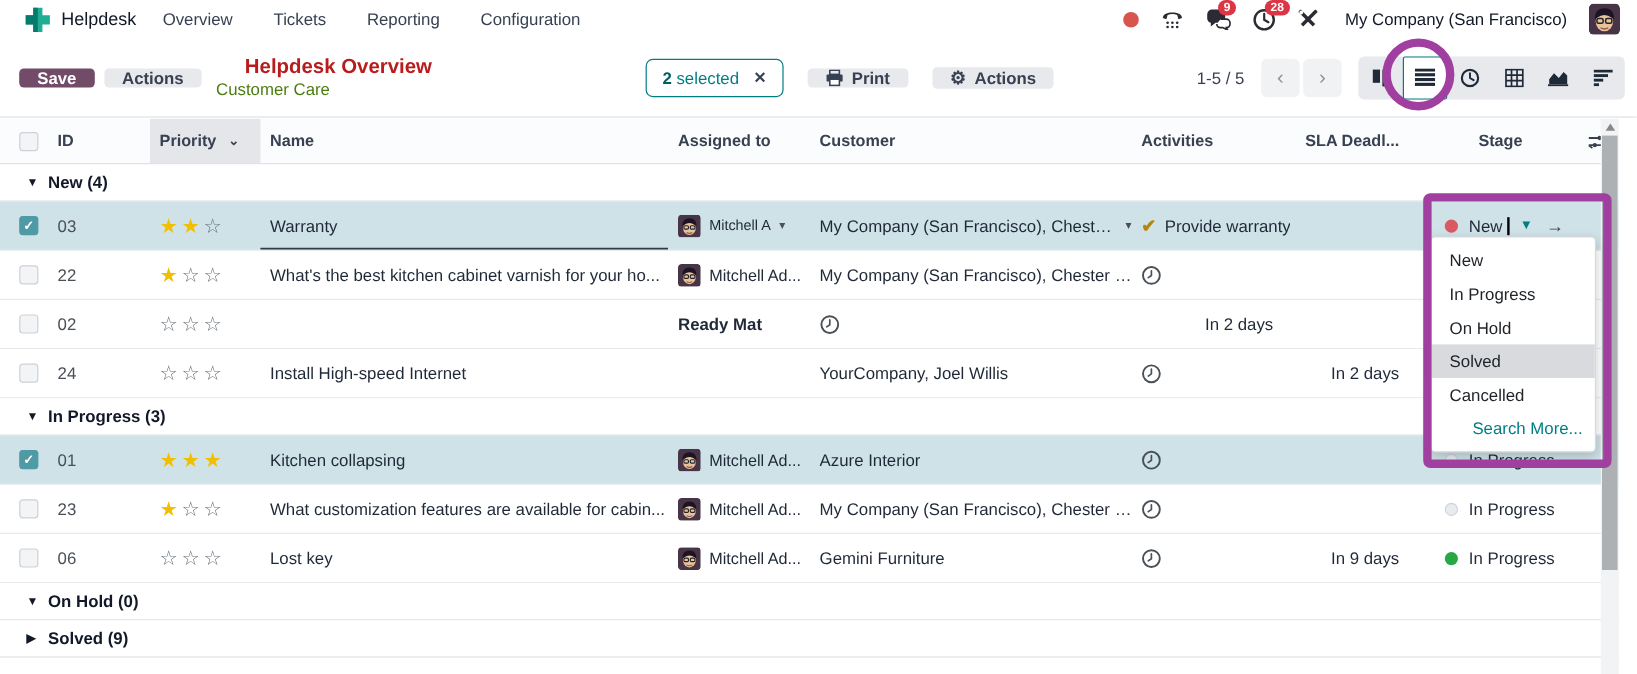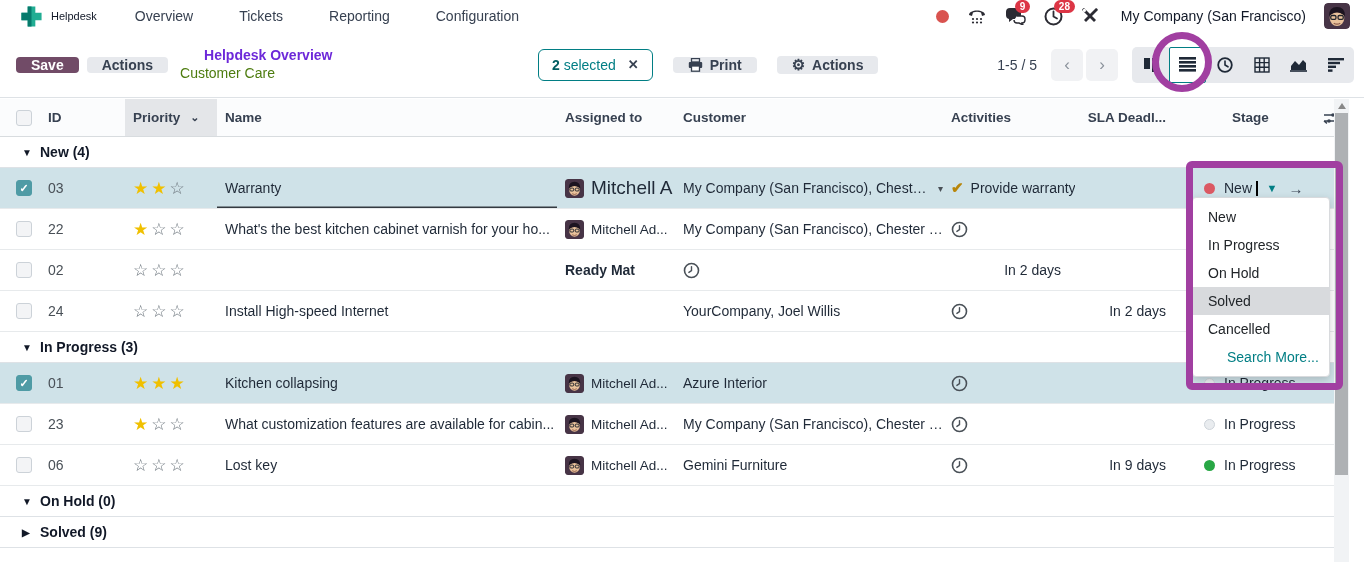--- a/index.html
+++ b/index.html
@@ -2,40 +2,40 @@
 <html><head>
 <meta charset="utf-8">
 <style>
   * { margin:0; padding:0; box-sizing:border-box; }
   html,body { width:1364px; height:562px; overflow:hidden; background:#fff;
     font-family:"Liberation Sans", sans-serif; color:#1f2937; }
 
   
   .topnav { height:32px; display:flex; align-items:center; padding:0 10px; background:#fff; }
   .logo { width:23px; height:23px; margin:0 8px 0 10px; flex:0 0 auto; }
-  .app-name { font-size:11px; color:#111827; margin-right:38px; }
-  .nav-items { display:flex; gap:46px; font-size:14px; color:#374151; }
+  .app-name { font-size:15px; color:#111827; margin-right:22px; }
+  .nav-items { display:flex; gap:34px; font-size:14px; color:#374151; }
   .nav-item { cursor:pointer; }
   .systray { margin-left:auto; display:flex; align-items:center; gap:18px; }
   .tray-icon { position:relative; display:flex; align-items:center; cursor:pointer; }
   .badge { position:absolute; top:-7px; left:10px; background:#dc3545; color:#fff;
     font-size:10px; font-weight:bold; border-radius:8px; padding:1px 5px; line-height:11px; }
   .presence-dot { width:13px; height:13px; border-radius:50%; background:#d9534f; }
   .company-name { font-size:14px; color:#111827; margin-left:4px; }
   .tray-avatar { width:26px; height:26px; border-radius:4px; overflow:hidden; margin-right:4px; }
 
   
   .control-bar { position:relative; height:66px; display:flex; align-items:center;
     padding:0 16px; border-bottom:1px solid #dee2e6; }
   .btn { font-size:14px; border:none; border-radius:4px; padding:0 15px; cursor:pointer;
     font-family:inherit; display:flex; align-items:center; gap:7px; }
   .btn-save { background:#714B67; color:#fff; font-weight:bold; }
   .btn-discard { background:#e7e9ed; color:#374151; font-weight:bold; margin-left:8px; }
   .breadcrumbs { margin-left:12px; line-height:1.25; }
-  .bc-link { color:#6d28d9; font-size:14px; font-weight:bold; cursor:pointer;padding-left:24px; }
+  .bc-link { color:#b91c1c; font-size:17px; font-weight:bold; cursor:pointer;padding-left:24px; }
   .bc-current { color:#4d7c0f; font-size:14px; }
   .center-cluster { position:absolute; left:538px; top:50%; transform:translateY(-50%);
     display:flex; align-items:center; gap:12px; }
   .selected-box { display:flex; align-items:center; gap:12px; border:1px solid #017e84;
     border-radius:6px; padding:7px 13px; font-size:14px; background:#fff; }
   .sel-count { color:#015d61; font-weight:bold; }
   .sel-label { color:#017e84; }
   .sel-close { color:#374151; font-size:13px; cursor:pointer; font-weight:bold; }
   .right-cluster { position:absolute; right:10px; top:50%; transform:translateY(-50%);
     display:flex; align-items:center; gap:14px; }
@@ -336,21 +336,21 @@
     <span class="avatar">
             <svg viewBox="0 0 20 20" width="19" height="19">
   <rect width="20" height="20" rx="3" fill="#473446"></rect>
   <ellipse cx="10" cy="11.5" rx="5.6" ry="6.2" fill="#e9c29b"></ellipse>
   <path d="M3.8 10 q0-7 6.2-7 t6.2 7 l-1.5-1 q-4.7-3.4-9.4 0z" fill="#1c1420"></path>
   <rect x="5.2" y="9.6" width="4" height="3" rx="1" fill="none" stroke="#20242b" stroke-width="1"></rect>
   <rect x="10.8" y="9.6" width="4" height="3" rx="1" fill="none" stroke="#20242b" stroke-width="1"></rect>
   <path d="M7.5 15.5 q2.5 1.6 5 0" fill="none" stroke="#8c5b4a" stroke-width=".9"></path>
 </svg>
           </span>
-    <span style="font-size:19px;">Mitchell A</span>
+    <span style="font-size:12px;">Mitchell A</span>
     <span class="m2o-caret">▾</span>
   </div>
   <div class="cell">
     <span style="overflow:hidden;text-overflow:ellipsis;">My Company (San Francisco), Chester I</span>
     <span class="m2o-caret">▾</span>
   </div>
   <div class="cell">
     <span class="activity-check">✔</span>
           <span>Provide warranty detai</span>
   </div>

